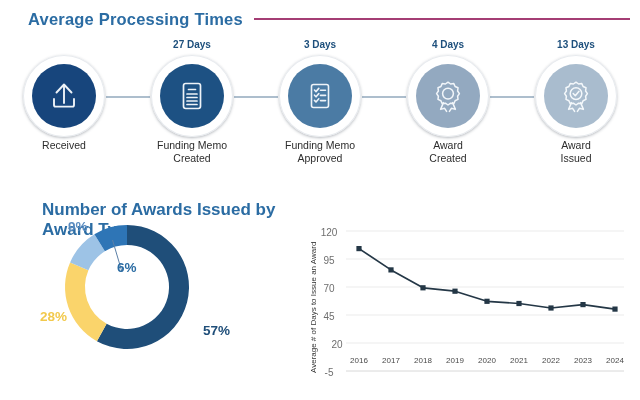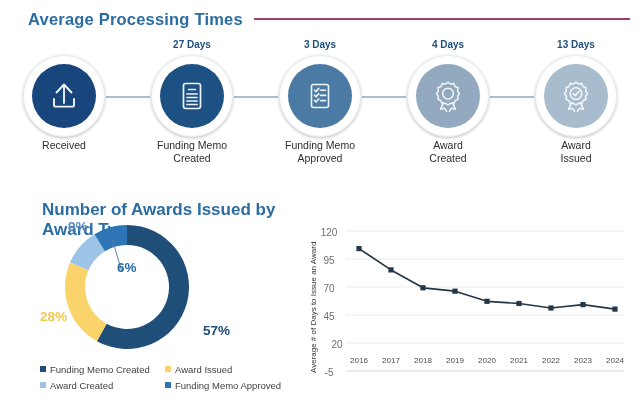--- a/index.html
+++ b/index.html
@@ -215,38 +215,20 @@
           <path d="M -14.5 -47 L -5 -15" stroke="#5b7fa6" stroke-width="1" fill="none"></path>
         </g>
       </svg>
 
       <span class="pct" style="left:68px; top:4px; color:#5b8cc0;">9%</span>
       <span class="pct" style="left:117px; top:45px; color:#2b6ca3;">6%</span>
       <span class="pct" style="left:40px; top:94px; color:#f2c94c;">28%</span>
       <span class="pct" style="left:203px; top:108px; color:#1f4e79;">57%</span>
     </div>
 
-    <div class="donut-legend">
-      <div class="lg-item">
-        <span class="lg-swatch" style="background:#1f4e79"></span>
-        <span class="lg-text">Funding Memo Created</span>
-      </div>
-      <div class="lg-item">
-        <span class="lg-swatch" style="background:#fad46b"></span>
-        <span class="lg-text">Award Issued</span>
-      </div>
-      <div class="lg-item">
-        <span class="lg-swatch" style="background:#9dc3e6"></span>
-        <span class="lg-text">Award Created</span>
-      </div>
-      <div class="lg-item">
-        <span class="lg-swatch" style="background:#2e75b6"></span>
-        <span class="lg-text">Funding Memo Approved</span>
-      </div>
-    </div>
   </div>
 
   <div class="line-panel">
 
     <div class="line-chart">
       <div class="ylabel">Average # of Days to Issue an Award</div>
 
       <div class="tick-y" style="left:18px; top:10px;">120</div>
       <div class="tick-y" style="left:18px; top:38px;">95</div>
       <div class="tick-y" style="left:18px; top:66px;">70</div>

